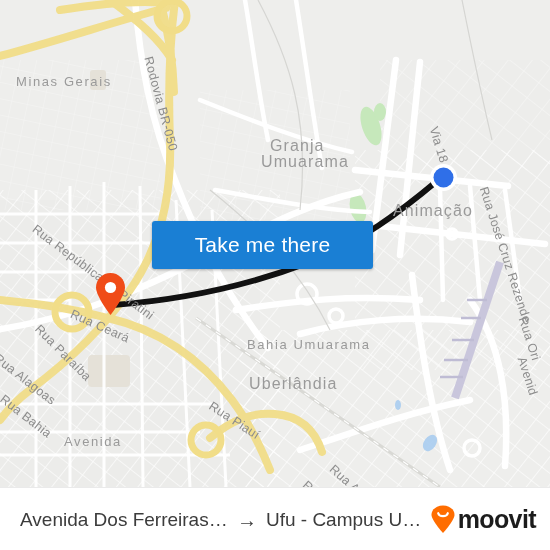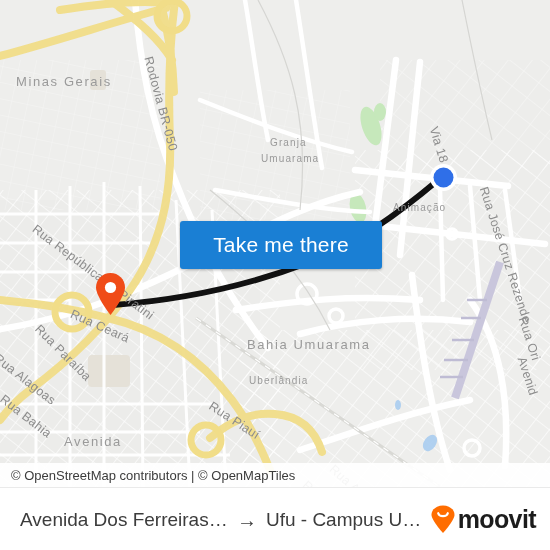--- a/index.html
+++ b/index.html
@@ -16,27 +16,27 @@
 
   .lbl{
     position:absolute;
     color:#9b9b9b;
     font-family:"Liberation Sans", sans-serif;
     white-space:nowrap;
     pointer-events:none;
     letter-spacing:.6px;
   }
   .lbl.place{font-size:13px;color:#9a9a9a;letter-spacing:1.6px;}
-  .lbl.place.sm{font-size:10px;letter-spacing:1.1px;}
+  .lbl.place.sm{font-size:16px;letter-spacing:1.1px;}
   .lbl.street{font-size:12.5px;color:#8d8d8d;letter-spacing:.3px;}
   .lbl.hw{font-size:12.5px;color:#8a8a8a;letter-spacing:.4px;}
 
   
   #cta{
-    position:absolute;left:180px;top:221px;width:202px;height:48px;
+    position:absolute;left:152px;top:221px;width:221px;height:48px;
     background:#1a7fd4;border-radius:3px;
     box-shadow:0 1px 3px rgba(0,0,0,.28);
     display:flex;align-items:center;justify-content:center;
     cursor:pointer;
   }
   #cta span{color:#fff;font-size:21px;font-family:"Liberation Sans", sans-serif;letter-spacing:.2px;}
 
   
   .marker{position:absolute;}
 
@@ -236,23 +236,20 @@
       </svg>
     </div>
 
     <div class="marker" style="left:429px;top:163px;">
       <svg width="29" height="29" viewBox="0 0 29 29">
         <circle cx="14.5" cy="14.5" r="13.5" fill="#ffffff"></circle>
         <circle cx="14.5" cy="14.5" r="10" fill="#2f6fe8"></circle>
       </svg>
     </div>
 
-    <div id="attrib">
-      <span>© OpenStreetMap contributors | © OpenMapTiles</span>
-    </div>
   </div>
 
   <div id="bottombar">
     <div id="route-title">
       <span class="ep">Avenida Dos Ferreiras, 275...</span>
       <span class="arrow">→</span>
       <span class="ep">Ufu - Campus Umuar...</span>
     </div>
     <div id="brand">
       <svg width="26" height="29" viewBox="0 0 26 29">

